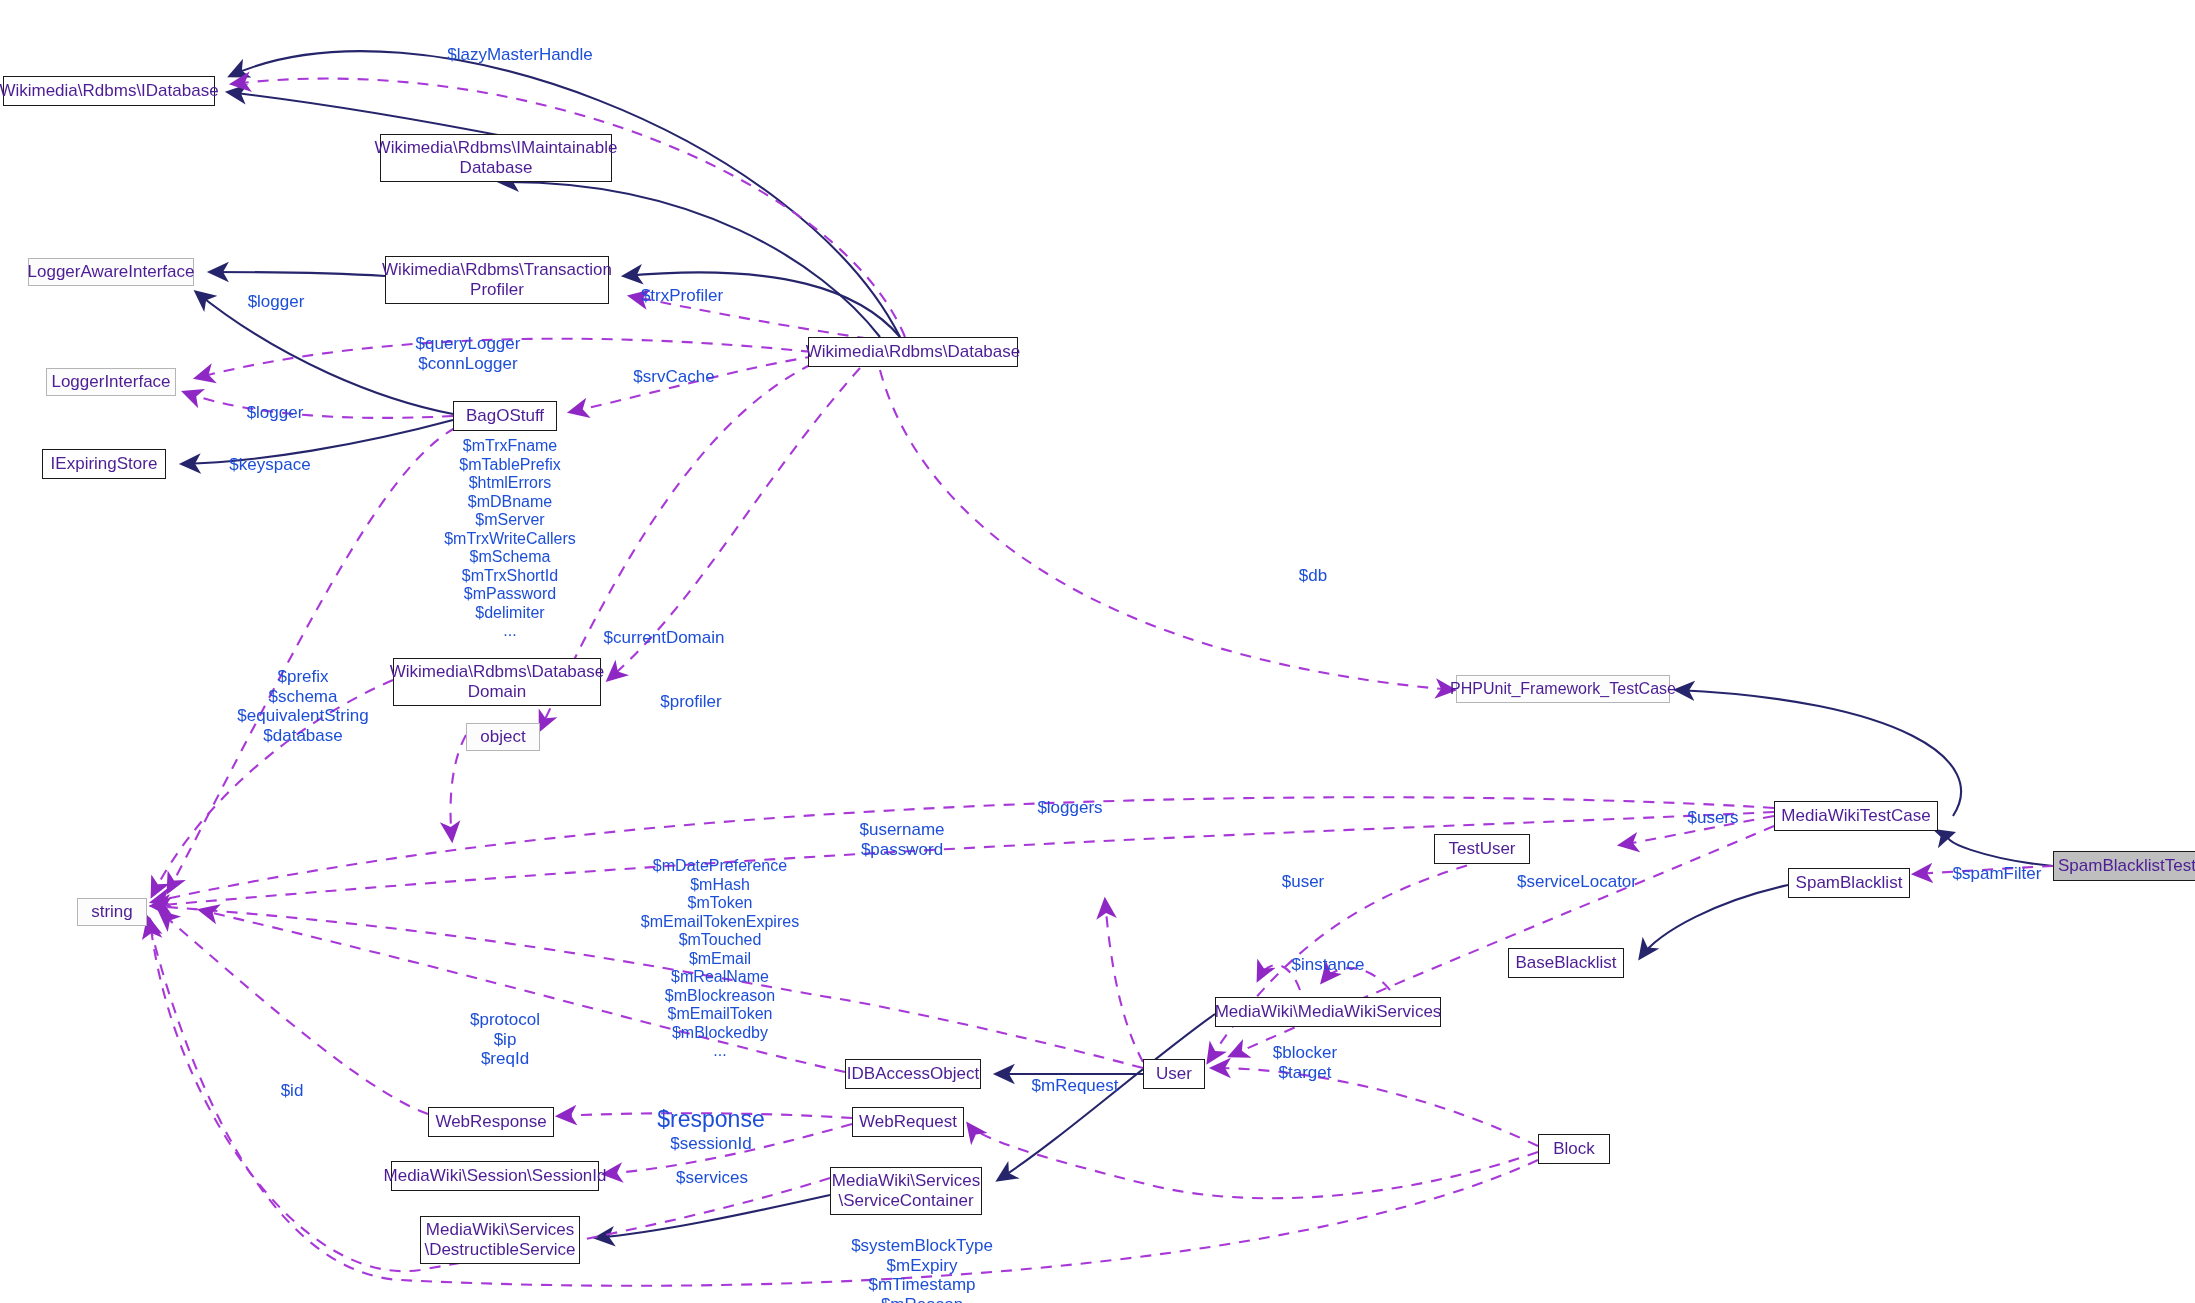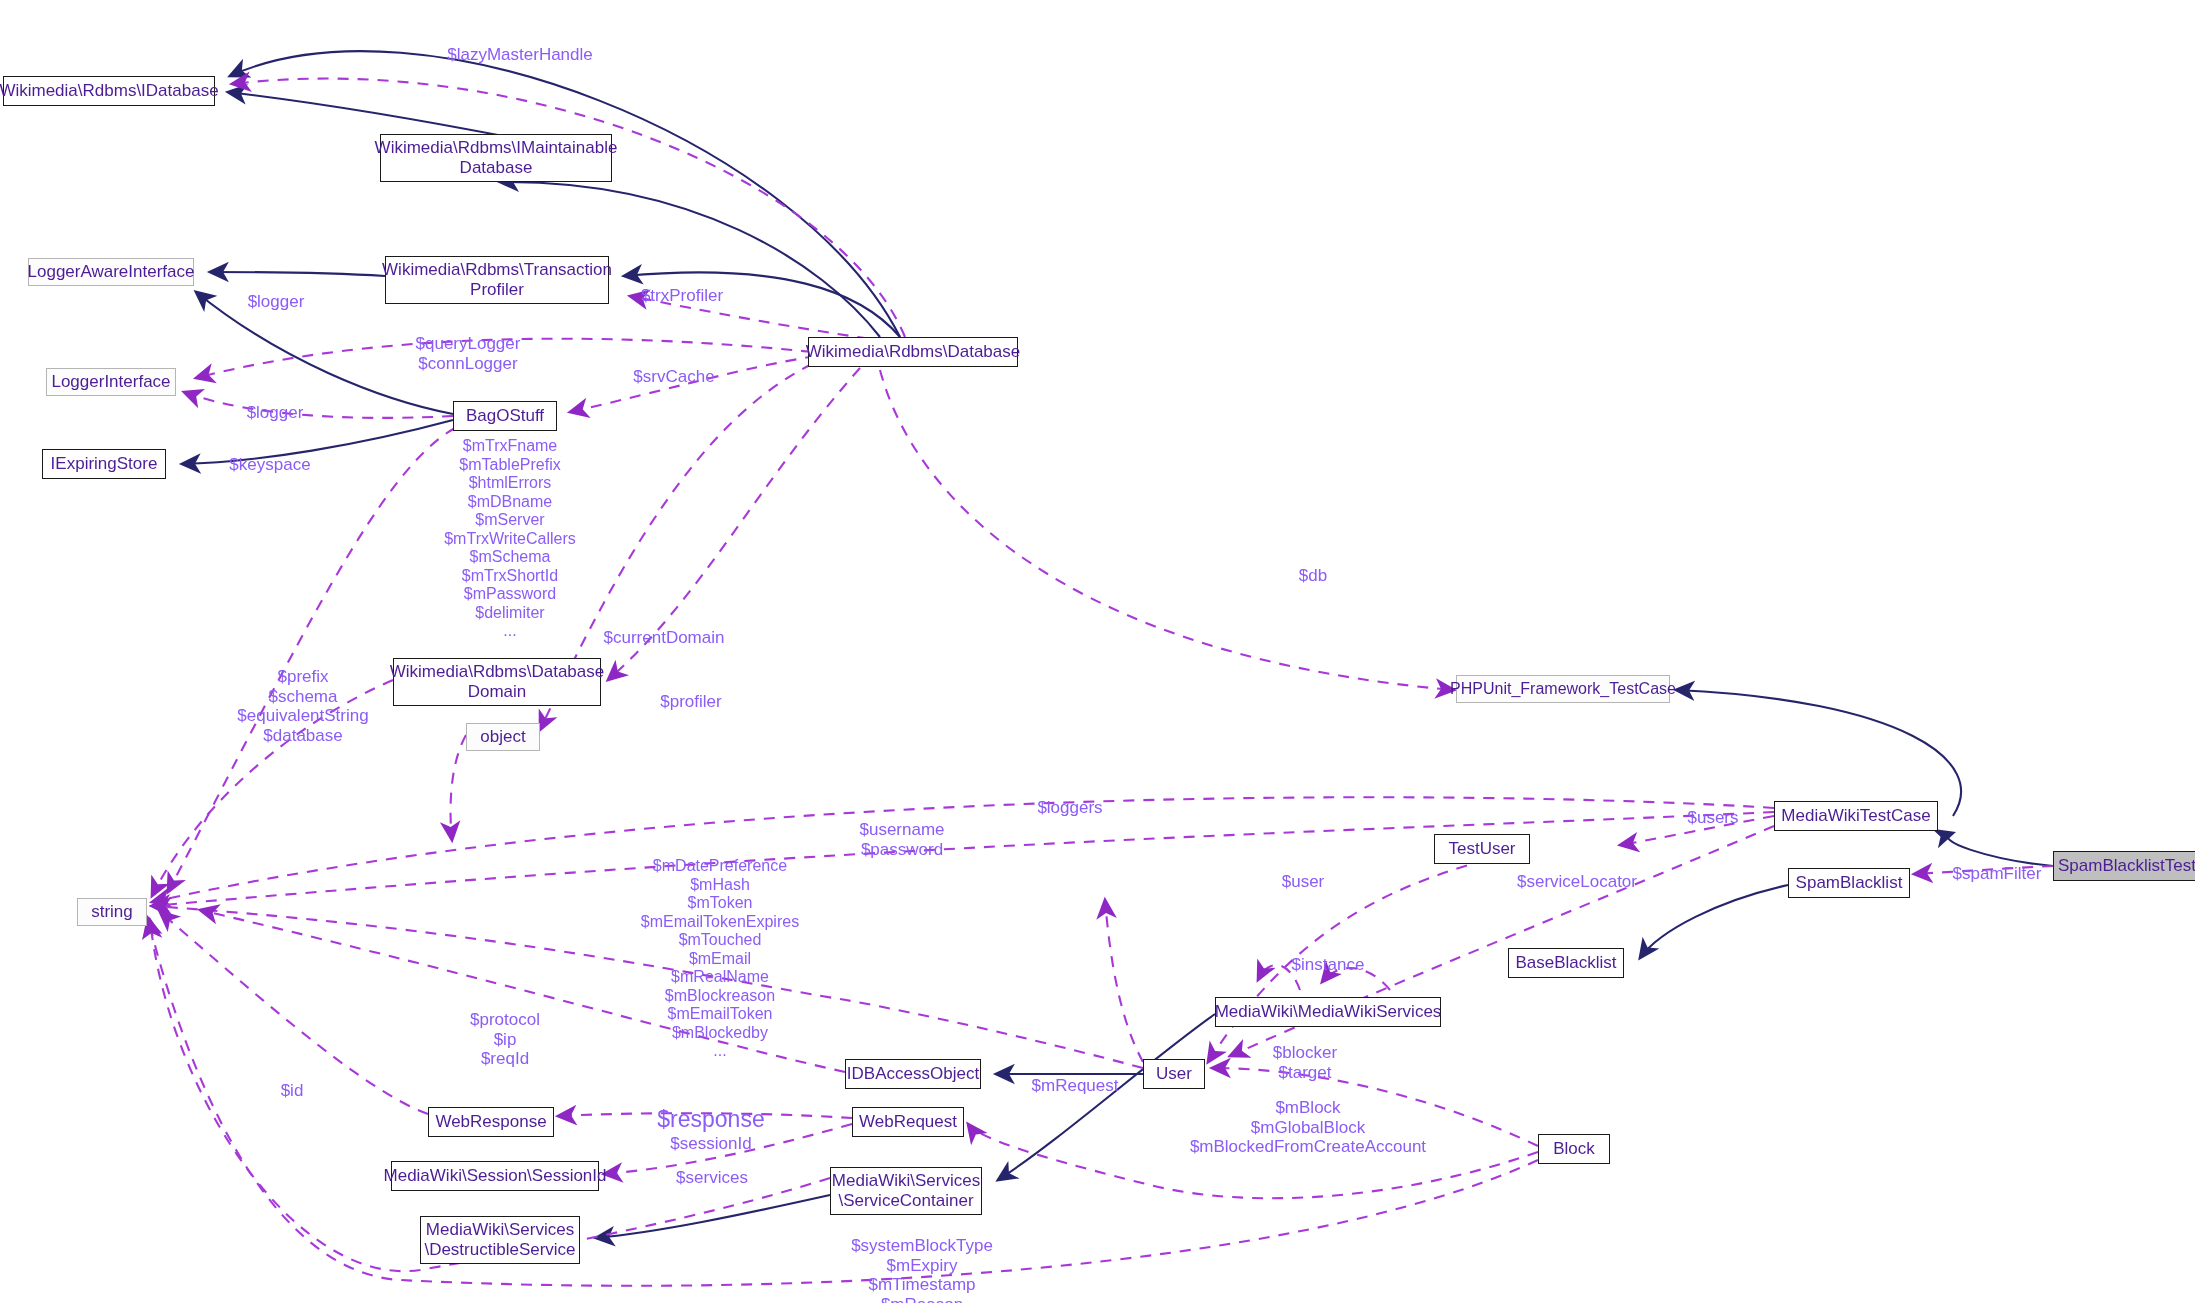--- a/index.html
+++ b/index.html
@@ -41,21 +41,21 @@
   .node.light {
     border: 1.2px solid #b5b5b5;
     background: #fcfcfc;
   }
   .node.current {
     border: 1.6px solid #1a1a1a;
     background: #bfbfbf;
   }
   .edge-label {
     position: absolute;
-    color: #8b5cf6;
+    color: #1d4ed8;
     text-align: center;
     line-height: 1.16;
     white-space: pre;
     z-index: 4;
     background: transparent;
   }
 </style>
 </head>
 <body>
 
@@ -194,23 +194,20 @@
 $mEmailToken
 $mBlockedby
 ...</span></div>
   <div class="edge-label" style="left: 1275px; top: 955px; width: 106px; font-size: 17px;"><span>$instance</span></div>
   <div class="edge-label" style="left: 1255px; top: 1043px; width: 100px; font-size: 17px;"><span>$blocker
 $target</span></div>
   <div class="edge-label" style="left: 450px; top: 1010px; width: 110px; font-size: 17px;"><span>$protocol
 $ip
 $reqId</span></div>
   <div class="edge-label" style="left: 1019px; top: 1076px; width: 112px; font-size: 17px;"><span>$mRequest</span></div>
-  <div class="edge-label" style="left: 1143px; top: 1098px; width: 330px; font-size: 17px;"><span>$mBlock
-$mGlobalBlock
-$mBlockedFromCreateAccount</span></div>
   <div class="edge-label" style="left: 268px; top: 1081px; width: 48px; font-size: 17px;"><span>$id</span></div>
   <div class="edge-label" style="left: 656px; top: 1106px; width: 110px; font-size: 23px;"><span>$response</span></div>
   <div class="edge-label" style="left: 656px; top: 1134px; width: 110px; font-size: 17px;"><span>$sessionId</span></div>
   <div class="edge-label" style="left: 660px; top: 1168px; width: 104px; font-size: 17px;"><span>$services</span></div>
   <div class="edge-label" style="left: 829px; top: 1236px; width: 186px; font-size: 17px;"><span>$systemBlockType
 $mExpiry
 $mTimestamp
 $mReason</span></div>
 
 </div>

